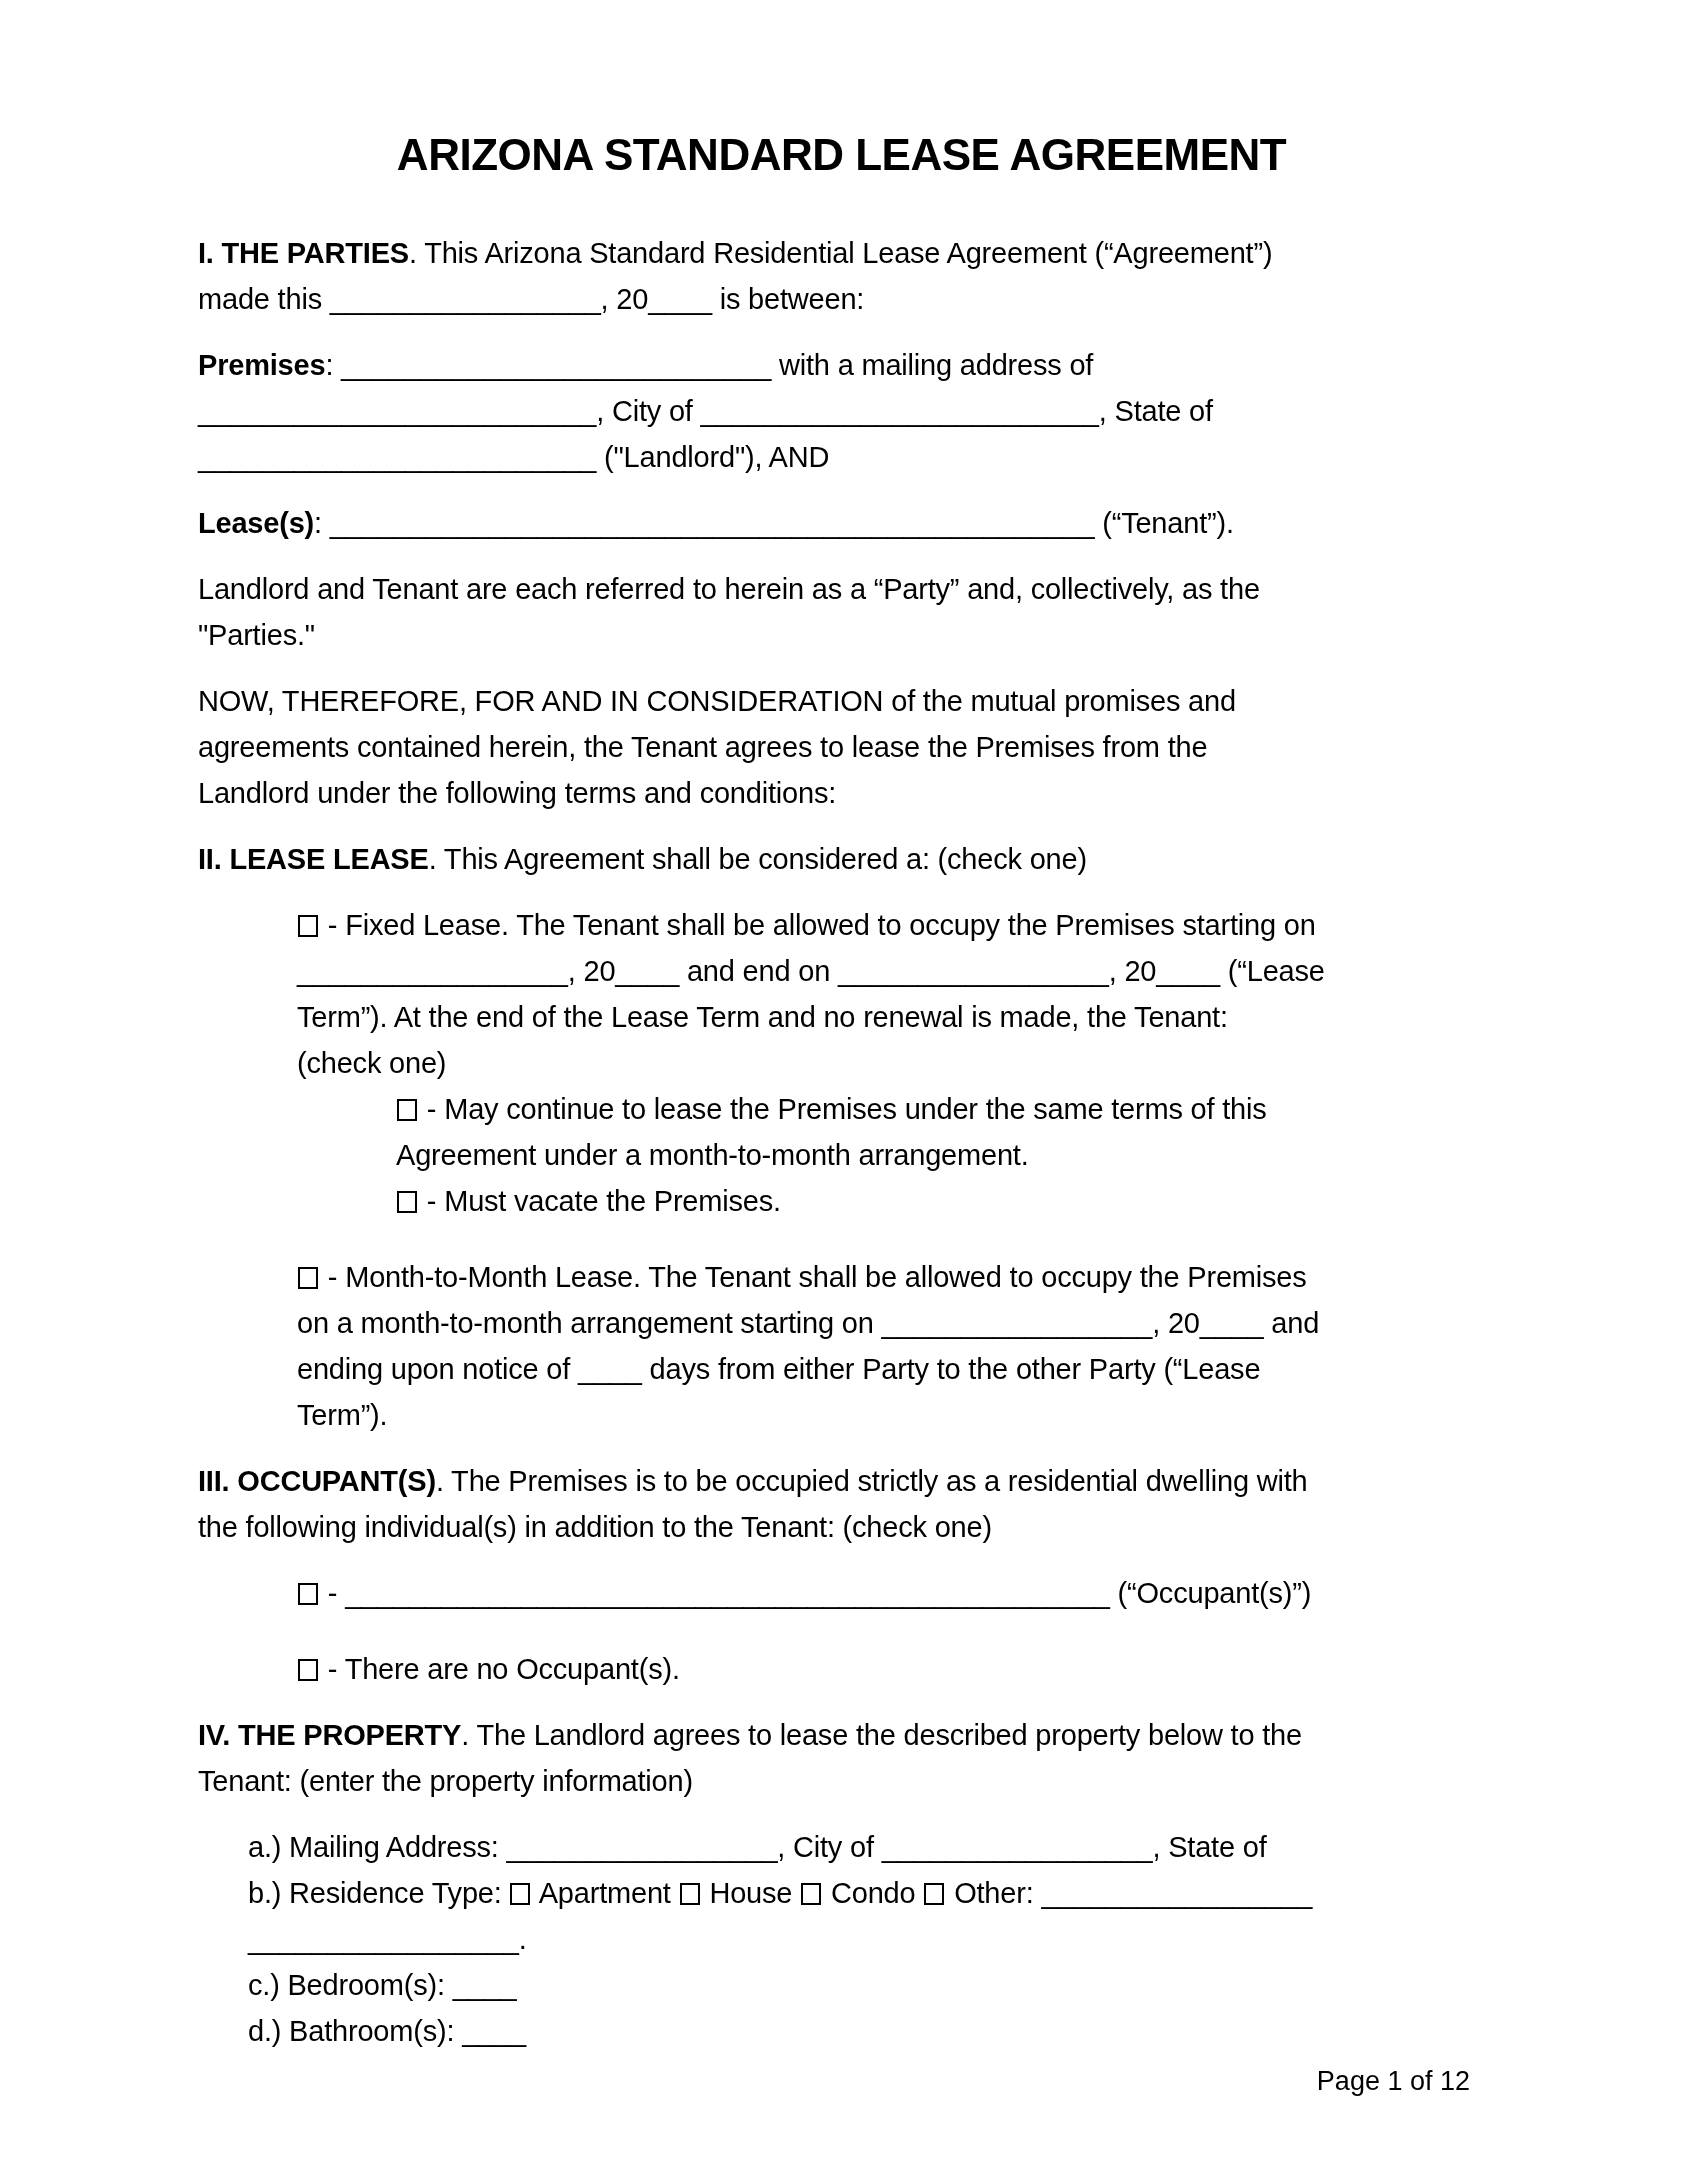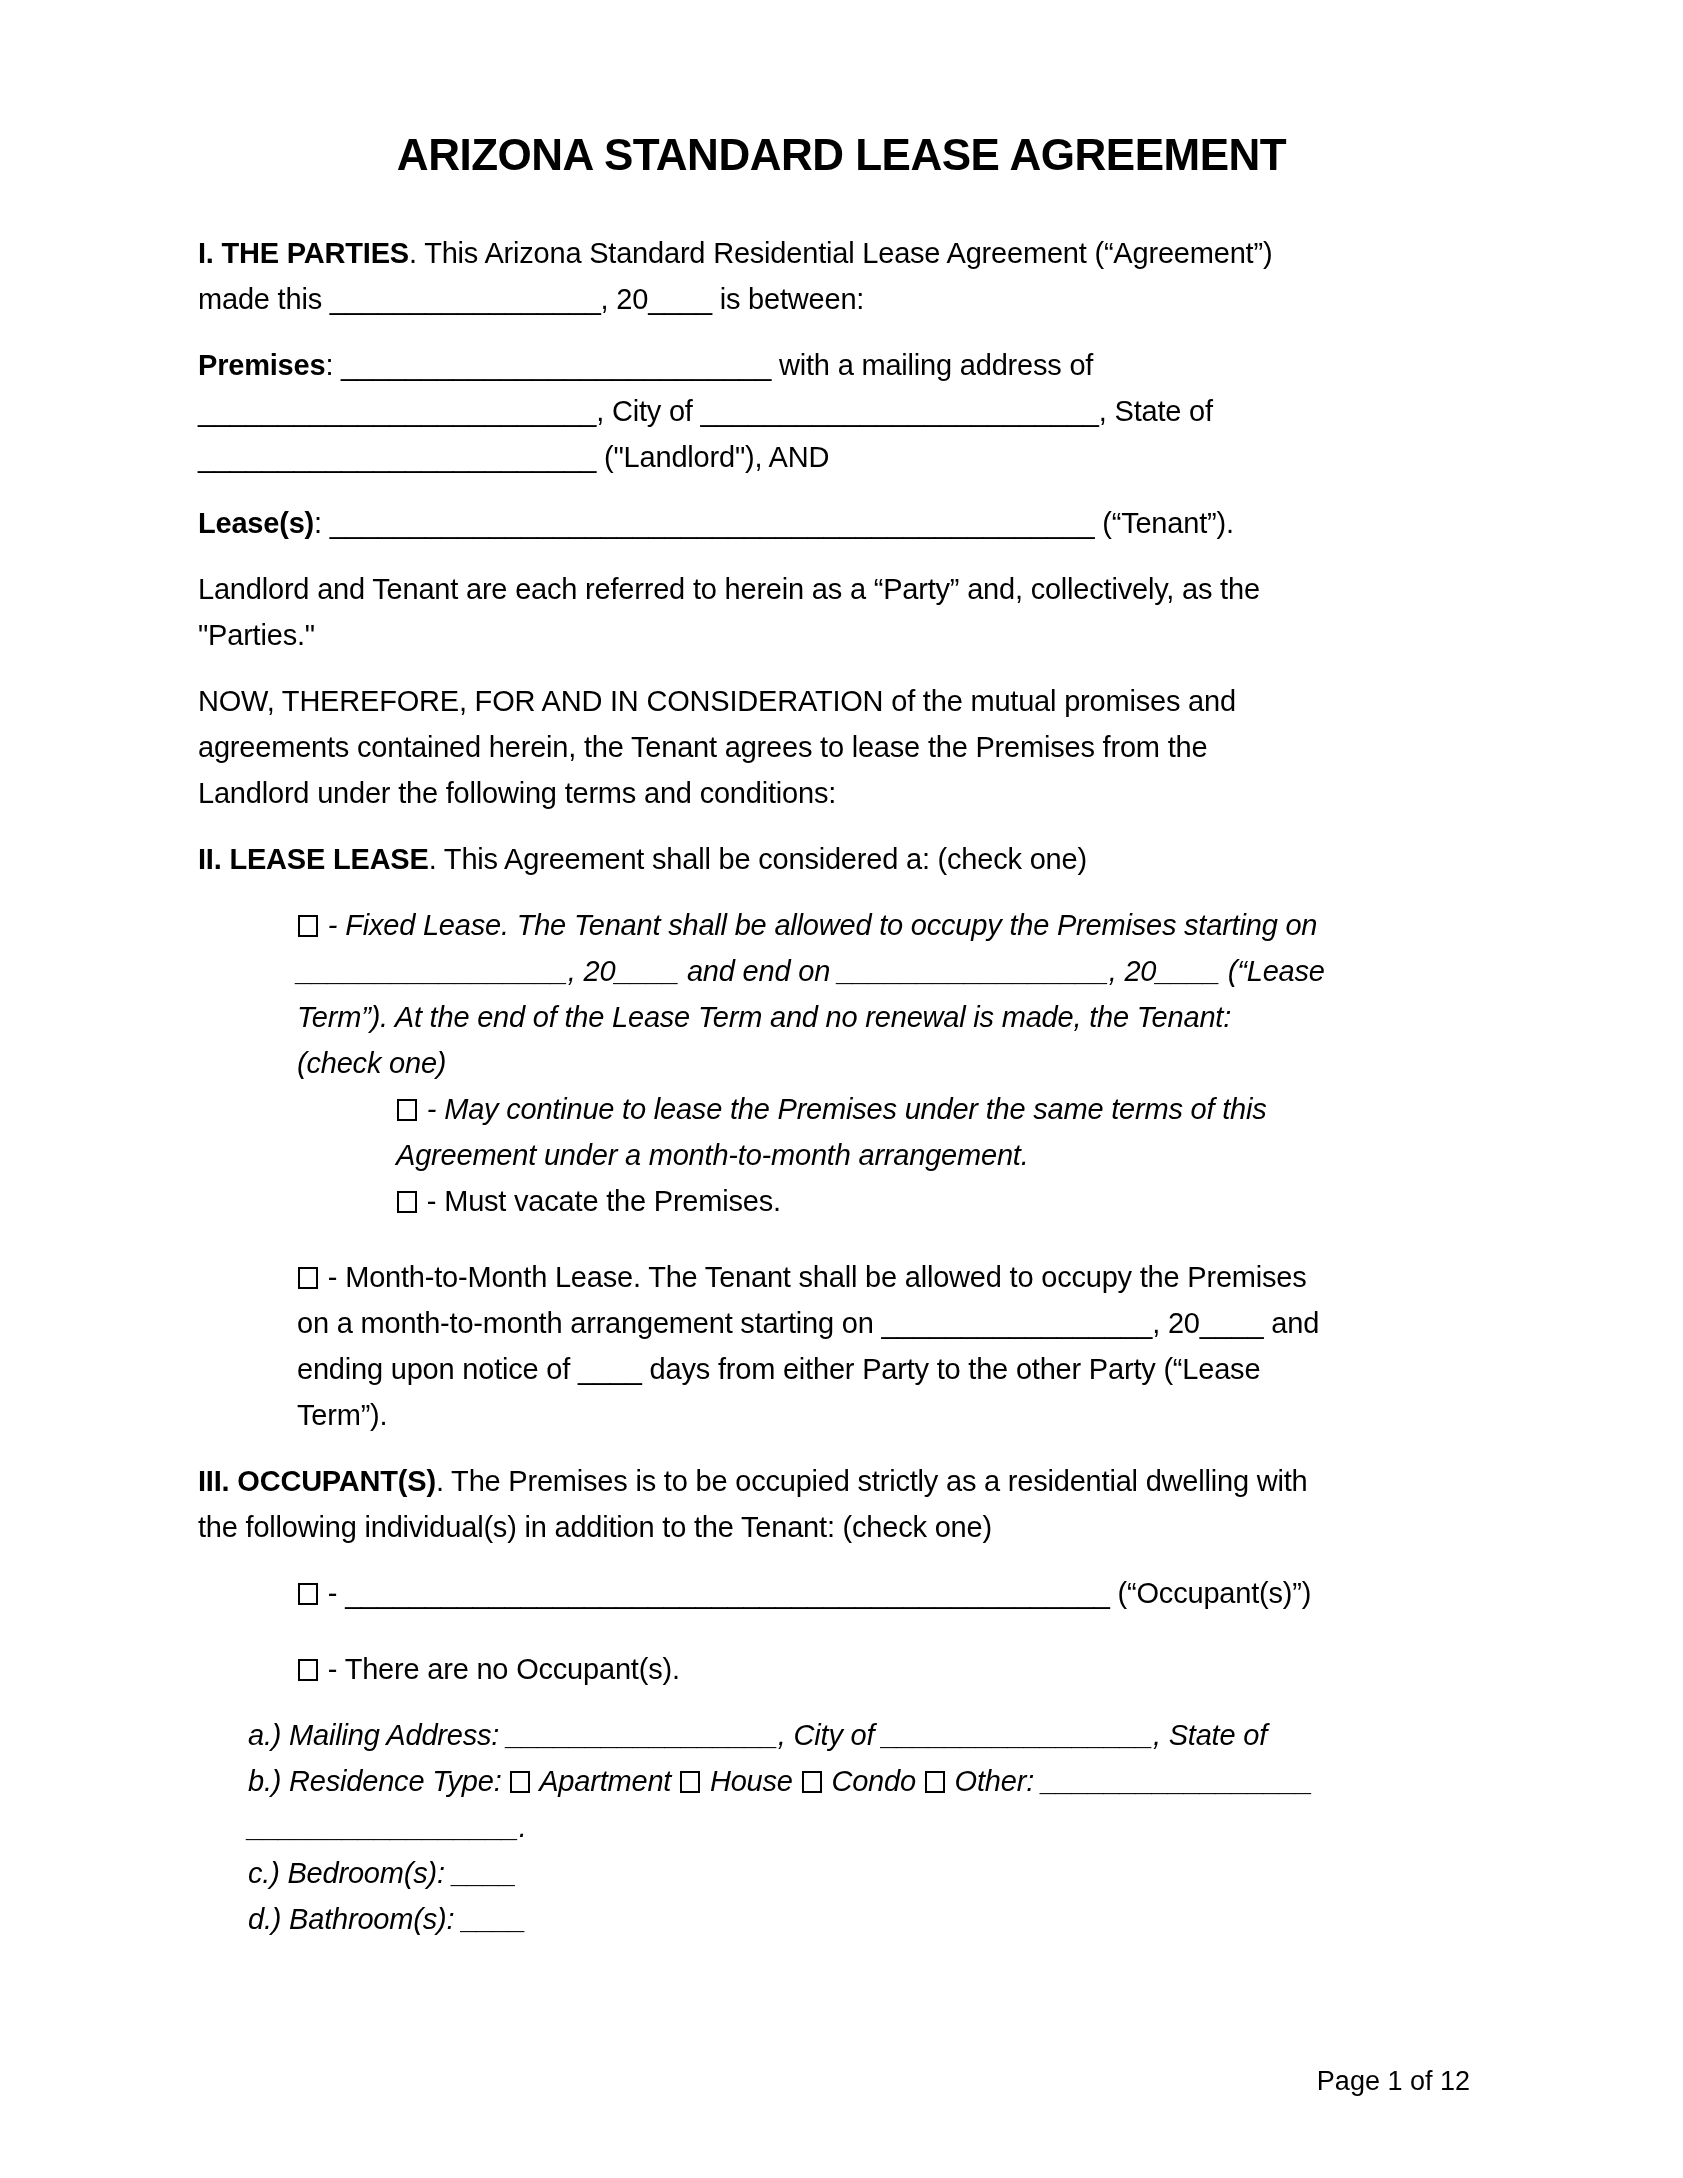--- a/index.html
+++ b/index.html
@@ -25,21 +25,21 @@
   }
   .doc-title {
     text-align: center;
     font-weight: bold;
     font-size: 44px;
     line-height: 51px;
     letter-spacing: -0.5px;
     margin: 0 0 50px 0;
   }
   .para { margin: 0 0 20px 0; }
-  .para.tight { margin-bottom: 0; font-style: italic; }
+  .para.tight { margin-bottom: 0; }
   .para.sp { margin-bottom: 30px; }
   .line { white-space: nowrap; }
   .b { font-weight: bold; }
   .ind1 { padding-left: 99px; }
   .ind2 { padding-left: 198px; }
   .prop { padding-left: 50px; }
   .cb {
     display: inline-block;
     width: 20px;
     height: 22px;
@@ -124,20 +124,24 @@
   </div>
 
   <div class="para sp ind1">
     <div class="line"><span class="cb"></span> - ________________________________________________ (“Occupant(s)”)</div>
   </div>
 
   <div class="para ind1">
     <div class="line"><span class="cb"></span> - There are no Occupant(s).</div>
   </div>
 
+  <div class="para">
+    <div class="line"><span class="b">IV. THE PROPERTY</span><span>. The Landlord agrees to lease the described property below to the</span></div>
+    <div class="line">Tenant: (enter the property information)</div>
+  </div>
 
   <div class="para tight prop">
     <div class="line">a.) Mailing Address: _________________, City of _________________, State of</div>
     <div class="line">b.) Residence Type: <span class="cb"></span> Apartment <span class="cb"></span> House <span class="cb"></span> Condo <span class="cb"></span> Other: _________________</div>
     <div class="line">_________________.</div>
     <div class="line">c.) Bedroom(s): ____</div>
     <div class="line">d.) Bathroom(s): ____</div>
   </div>
 
   <div class="page-footer">Page 1 of 12</div>

